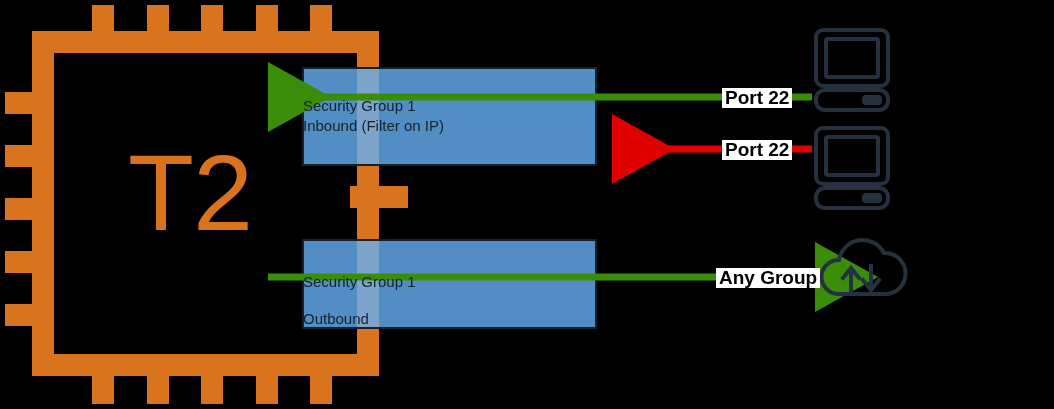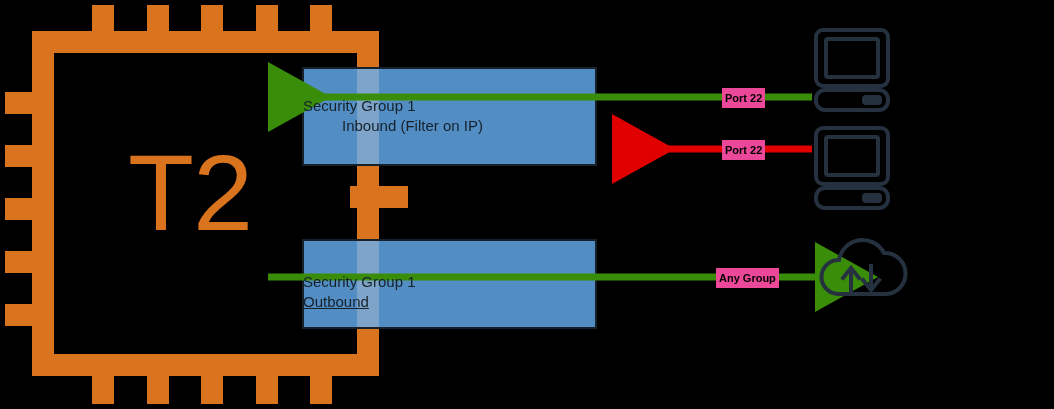--- a/index.html
+++ b/index.html
@@ -27,24 +27,24 @@
     font-family:"Liberation Sans", sans-serif;
     font-size:108px;
     font-weight:400;
     line-height:108px;
     letter-spacing:-1px;
     white-space:nowrap;
     text-align:center;
   }
   .portlbl{
     position:absolute;
-    background:#ec4899;
+    background:#ffffff;
     color:#000000;
     font-family:"Liberation Sans", sans-serif;
-    font-size:11px;
+    font-size:19px;
     font-weight:bold;
     line-height:18px;
     padding:1px 3px;
     white-space:nowrap;
   }
 </style>
 </head>
 <body>
 
 <div id="stage">
@@ -142,24 +142,24 @@
         <path d="M851,292 L851,270 M843,278 L851,268 L859,278" fill="none" stroke="#26313f" stroke-width="4" stroke-linecap="square"></path>
 
         <path d="M871,266 L871,288 M863,280 L871,290 L879,280" fill="none" stroke="#26313f" stroke-width="4" stroke-linecap="square"></path>
       </g>
     </g>
   </svg>
 
   <div class="chiptext" style="left:128px;top:139px;">T2</div>
 
   <div class="lbl" style="left:303px;top:96px;width:293px;">Security Group 1</div>
-  <div class="lbl" style="left:303px;top:116px;width:308px;margin-left:39px;">Inbound (Filter on IP)</div>
+  <div class="lbl" style="left:303px;top:116px;width:308px;">Inbound (Filter on IP)</div>
 
   <div class="lbl" style="left:303px;top:272px;width:293px;">Security Group 1</div>
-  <div class="lbl" style="left:303px;top:292px;width:319px;text-decoration:underline;">Outbound</div>
+  <div class="lbl" style="left:303px;top:309px;width:319px;">Outbound</div>
 
   <div class="portlbl" style="left:722px;top:88px;">Port 22</div>
 
   <div class="portlbl" style="left:722px;top:140px;">Port 22</div>
 
   <div class="portlbl" style="left:716px;top:268px;">Any Group</div>
 
 </div>
 
 </body></html>

